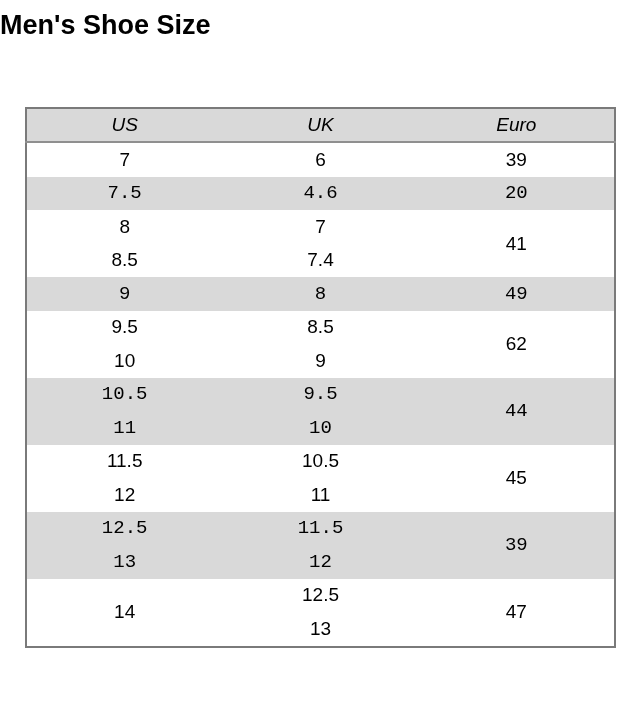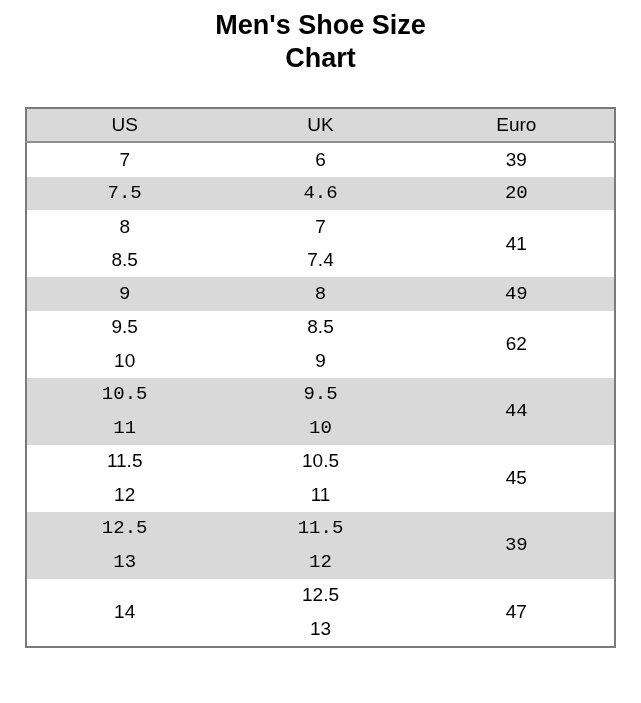--- a/index.html
+++ b/index.html
@@ -13,21 +13,21 @@
     width: 641px;
     height: 703px;
     background: #ffffff;
     overflow: hidden;
   }
   .title {
     position: absolute;
     top: 9px;
     left: 0;
     width: 100%;
-    text-align: center;
+    text-align: left;
     font-weight: bold;
     font-size: 27px;
     line-height: 33px;
     color: var(--text, #000000);
   }
   table.size-table {
     position: absolute;
     top: 107px;
     left: 25px;
     width: 591px;
@@ -40,34 +40,34 @@
     padding: 0;
     text-align: center;
     vertical-align: middle;
     font-size: 19px;
     font-weight: normal;
     color: var(--text, #000000);
   }
   .size-table thead tr {
     background: var(--shade, #d9d9d9);
     border-bottom: 2px solid var(--header-line, #8f8f8f);
+    font-style: italic;
   }
   .size-table th { height: 32px; }
   .size-table td { height: 33.5px; }
   .size-table tbody tr.white { background: #ffffff; }
   .size-table tbody tr.gray  { background: var(--shade, #d9d9d9); font-family: Liberation Mono, monospace; }
 </style>
 </head>
 <body>
 
 <div class="page">
 
   <div class="title">
     <div>Men's Shoe Size</div>
-    <div>Chart</div>
   </div>
 
   <table class="size-table">
     <thead>
       <tr>
         <th>US</th>
         <th>UK</th>
         <th>Euro</th>
       </tr>
     </thead>

